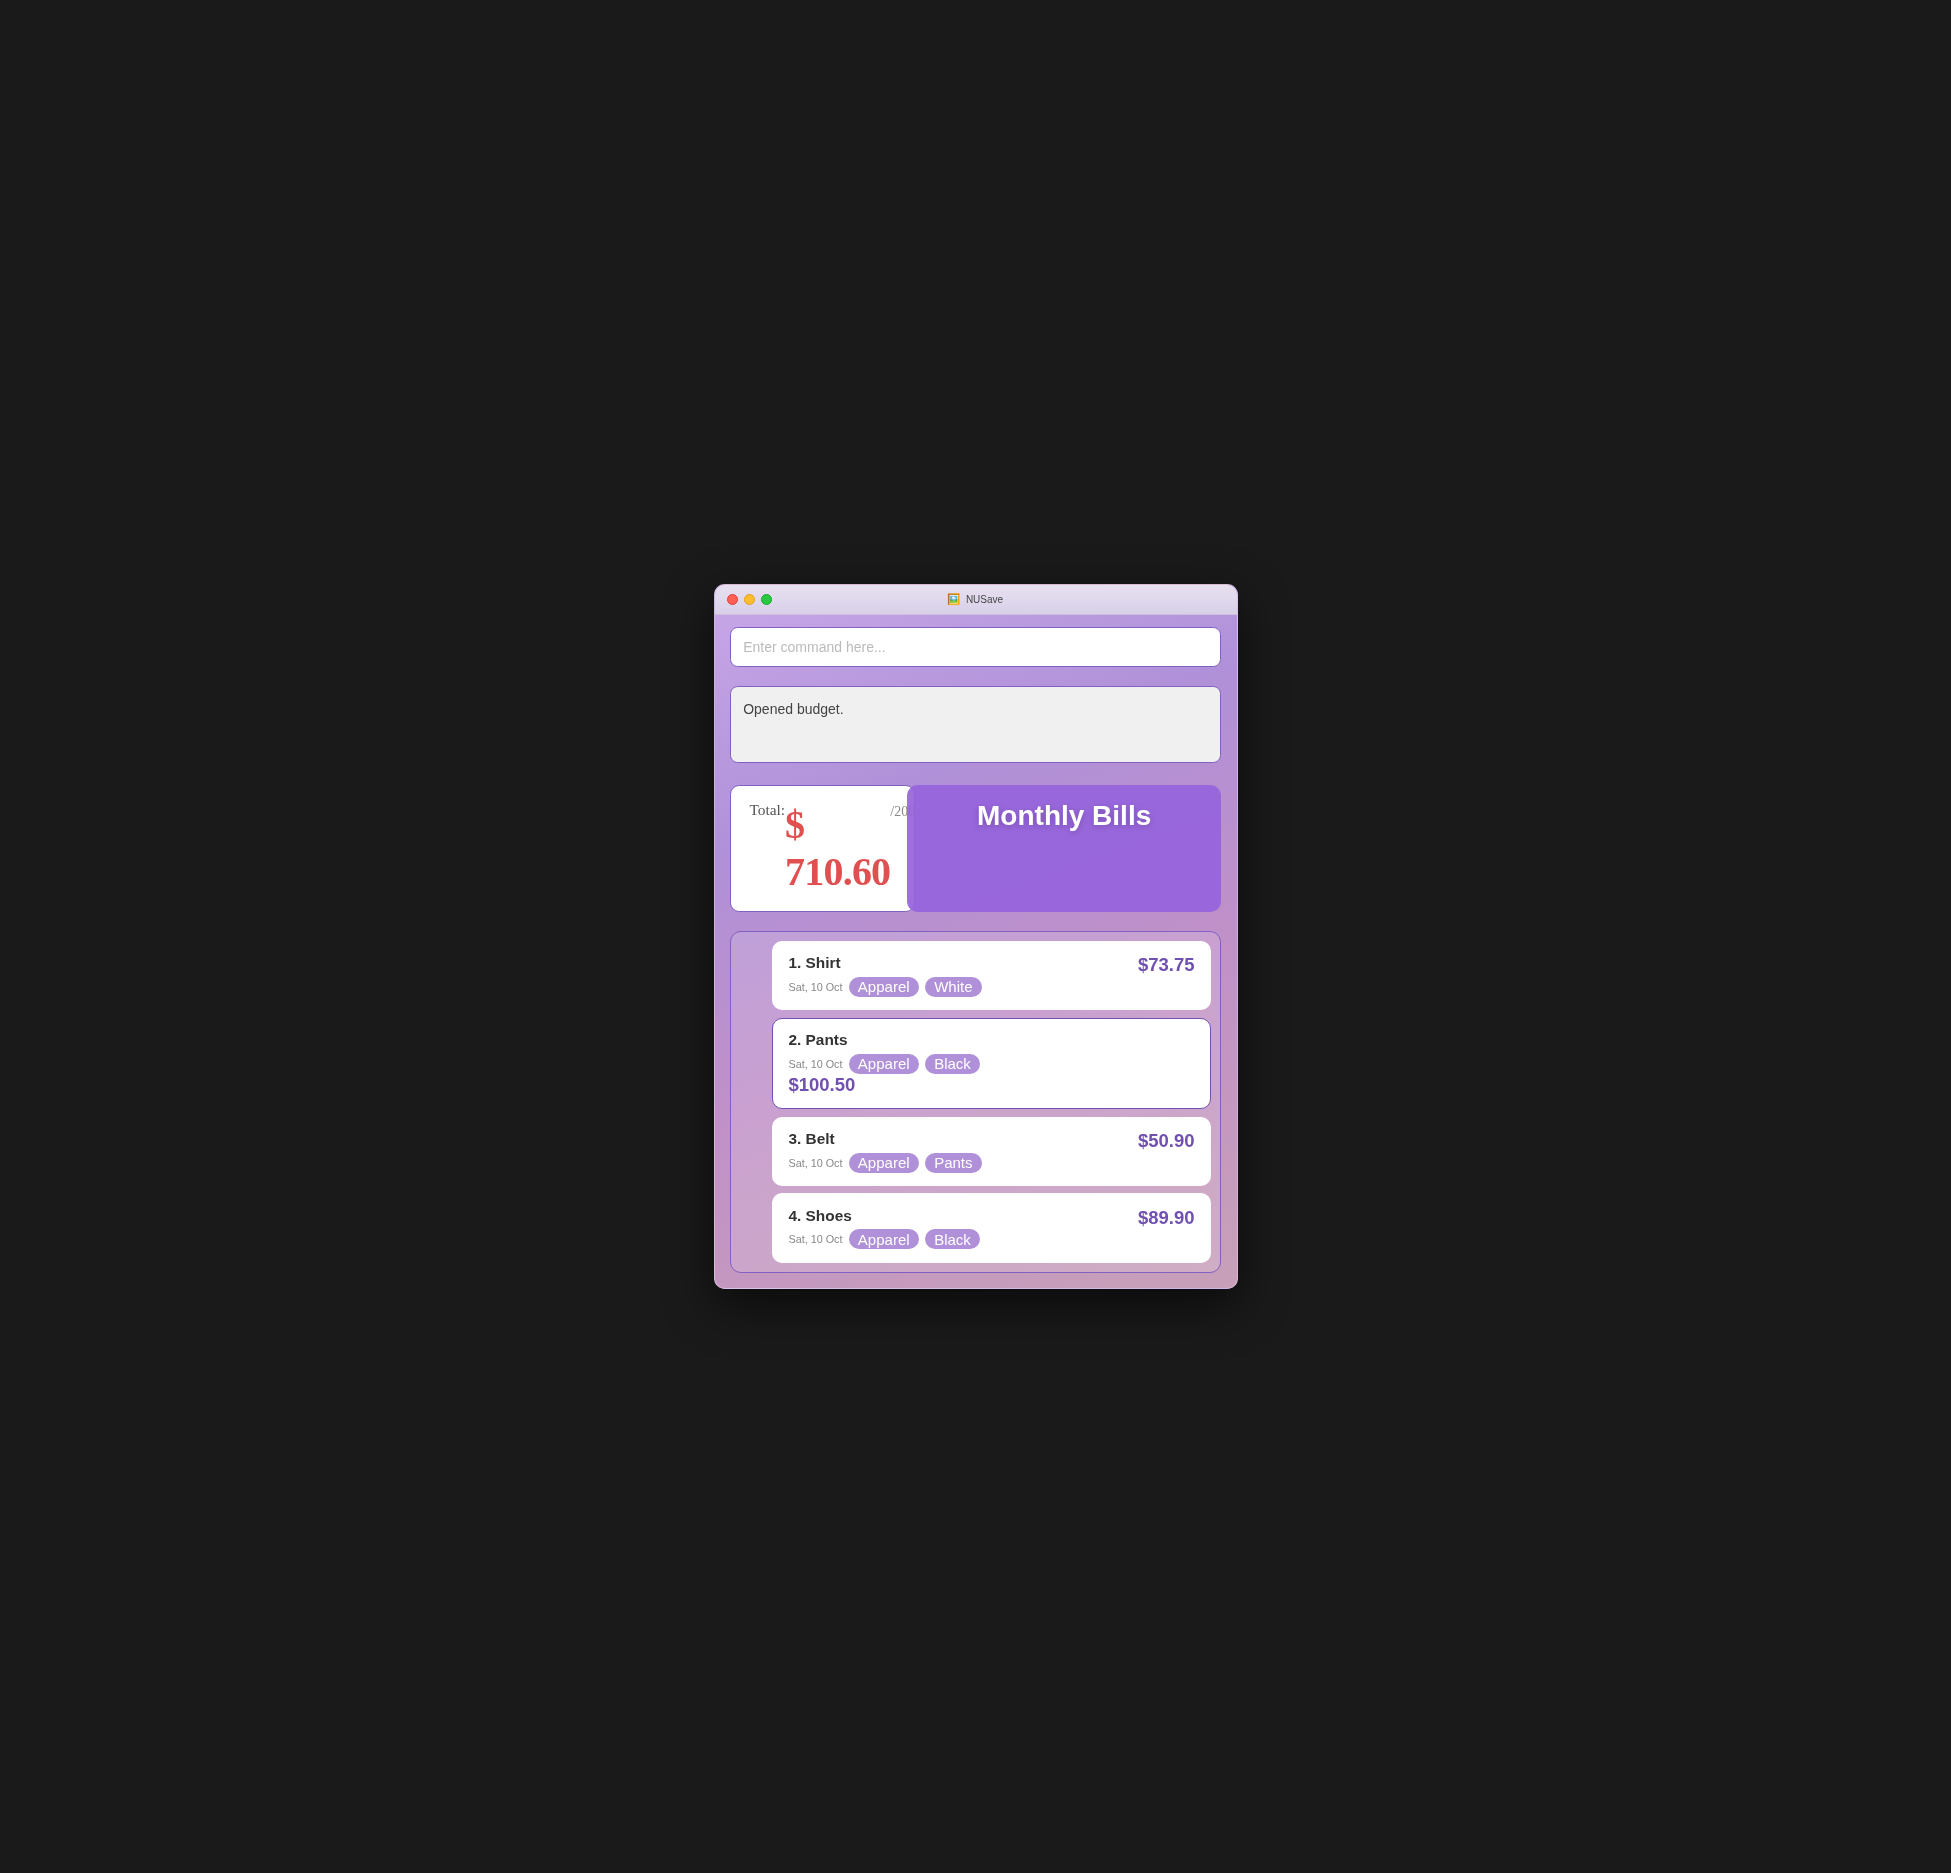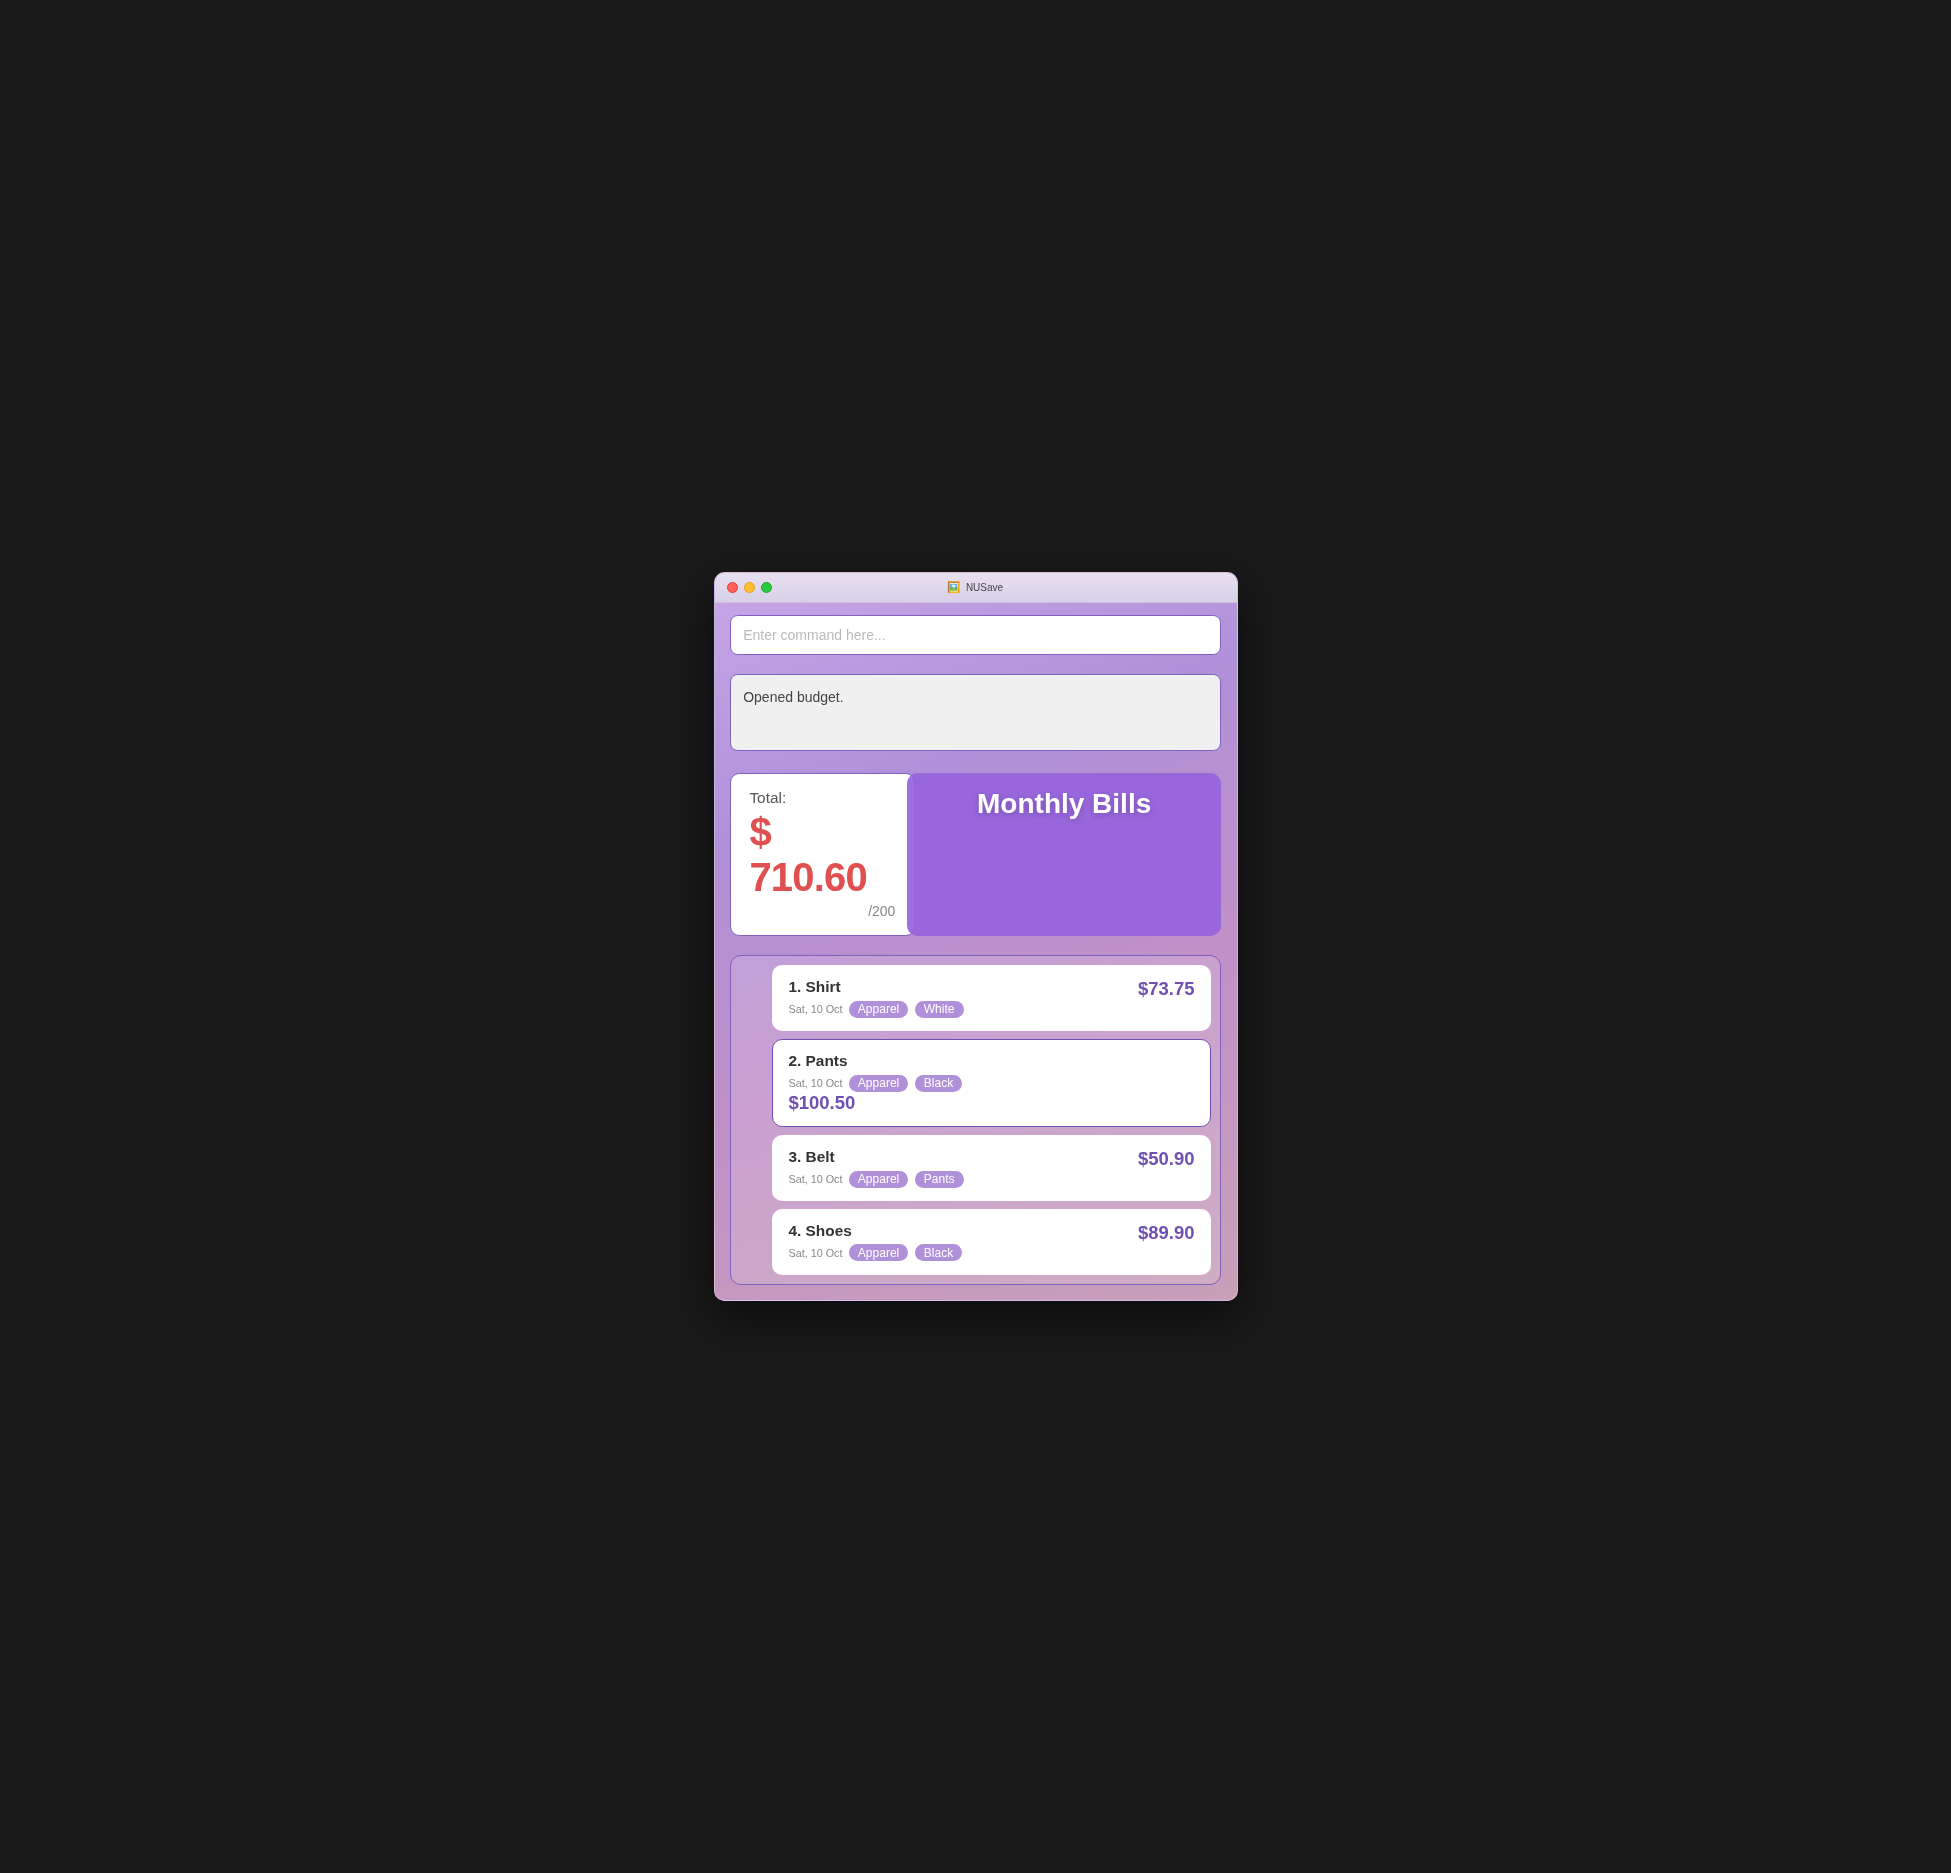--- a/index.html
+++ b/index.html
@@ -113,23 +113,24 @@
       align-items: stretch;
       margin-top: 3.1px;
     }
 
     .total-box {
       border: 1.9px solid #8060c0;
       border-radius: 9.2px;
       background: white;
       padding: 15.4px 18.5px;
       display: flex;
-      flex-direction: column;
+      flex-direction: row;
       min-width: 185px;
       flex: 0 0 185px;
+      font-family: Liberation Serif, serif;
     }
 
     .total-label {
       font-size: 15.4px;
       color: #555;
       font-weight: 400;
       margin-bottom: 3.1px;
     }
 
     .total-amount {
@@ -228,21 +229,21 @@
     .expense-date {
       font-size: 10.8px;
       color: #888;
     }
 
     .tag {
       background: #b090d8;
       color: white;
       border-radius: 15.4px;
       padding: 1.5px 9.2px;
-      font-size: 12px;
+      font-size: 15px;
       font-weight: 500;
     }
 
     .expense-amount {
       font-size: 18.5px;
       font-weight: 700;
       color: #7050b0;
     }
   </style>
 </head>

